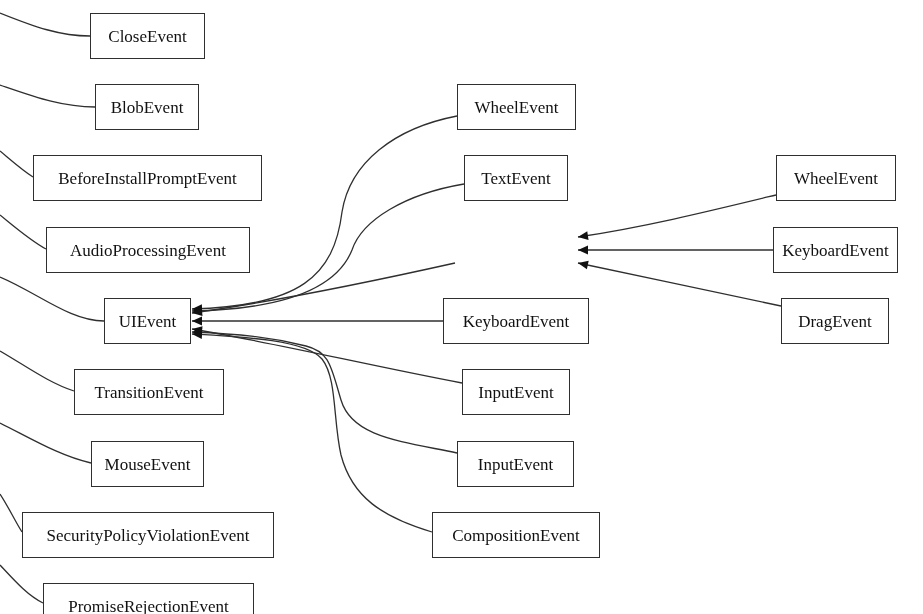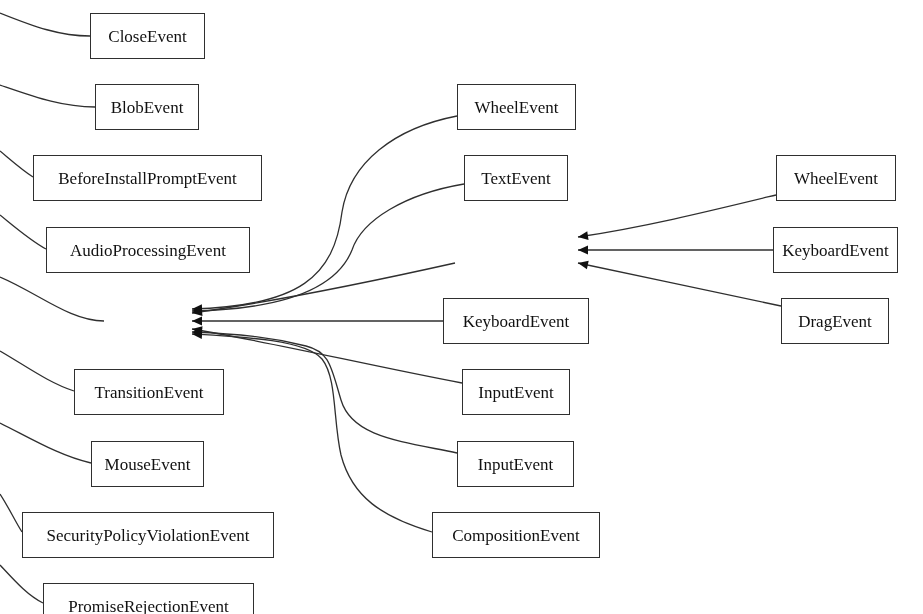--- a/index.html
+++ b/index.html
@@ -74,20 +74,21 @@
 
     <path class="edge" d="M776,195 C710,211 645,227 578,237" marker-end="url(#arrow)"></path>
     <path class="edge" d="M773,250 L578,250" marker-end="url(#arrow)"></path>
     <path class="edge" d="M781,306 C715,292 645,277 578,263" marker-end="url(#arrow)"></path>
   </svg>
 
   <div class="node" style="left:90px;top:13px;width:115px;height:46px">CloseEvent</div>
   <div class="node" style="left:95px;top:84px;width:104px;height:46px">BlobEvent</div>
   <div class="node" style="left:33px;top:155px;width:229px;height:46px">BeforeInstallPromptEvent</div>
   <div class="node" style="left:46px;top:227px;width:204px;height:46px">AudioProcessingEvent</div>
+  <div class="node" style="left:104px;top:298px;width:87px;height:46px">UIEvent</div>
   <div class="node" style="left:74px;top:369px;width:150px;height:46px">TransitionEvent</div>
   <div class="node" style="left:91px;top:441px;width:113px;height:46px">MouseEvent</div>
   <div class="node" style="left:22px;top:512px;width:252px;height:46px">SecurityPolicyViolationEvent</div>
   <div class="node" style="left:43px;top:583px;width:211px;height:46px">PromiseRejectionEvent</div>
 
   <div class="node" style="left:457px;top:84px;width:119px;height:46px">WheelEvent</div>
   <div class="node" style="left:464px;top:155px;width:104px;height:46px">TextEvent</div>
   <div class="node" style="left:443px;top:298px;width:146px;height:46px">KeyboardEvent</div>
   <div class="node" style="left:462px;top:369px;width:108px;height:46px">InputEvent</div>
   <div class="node" style="left:457px;top:441px;width:117px;height:46px">InputEvent</div>

